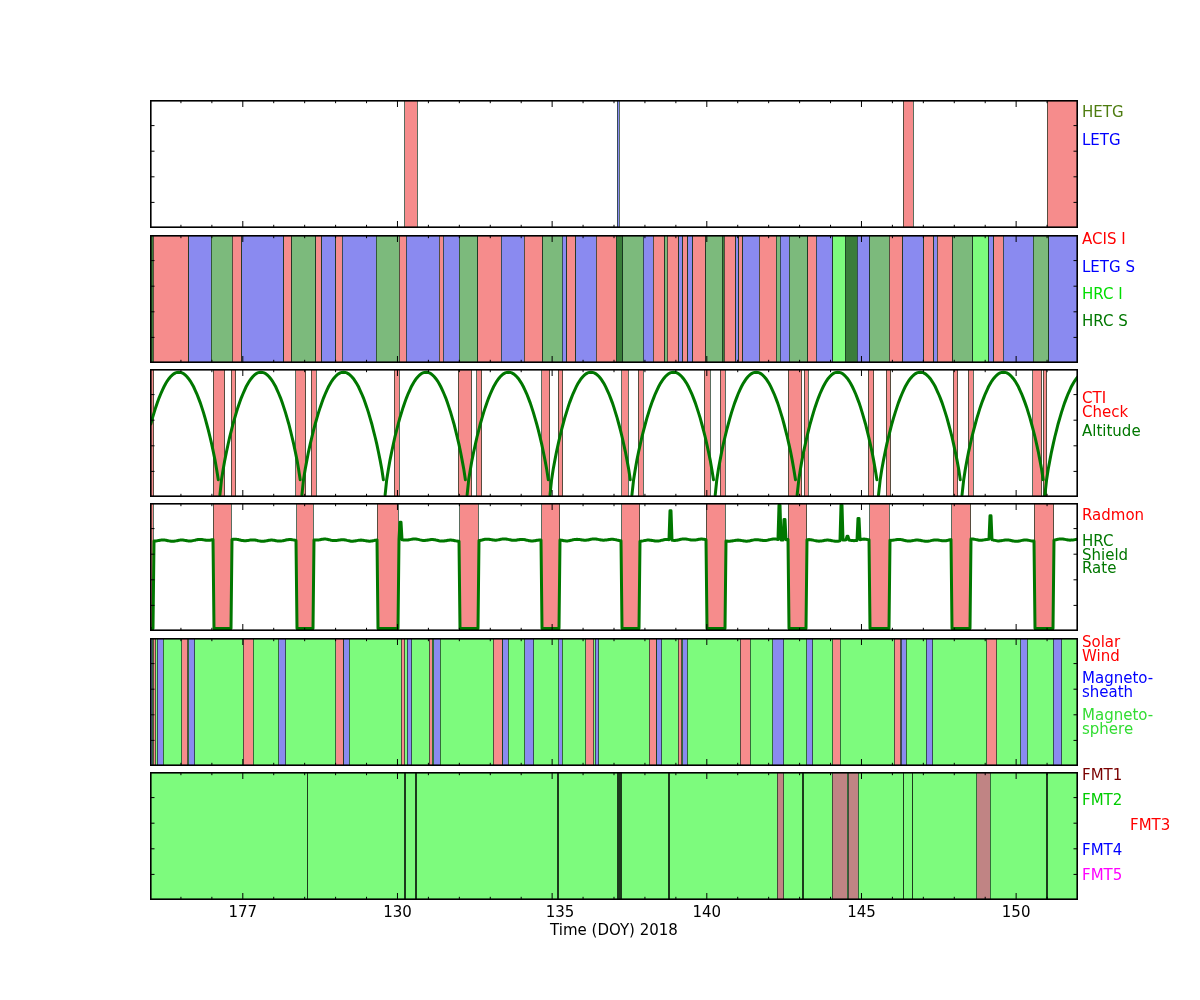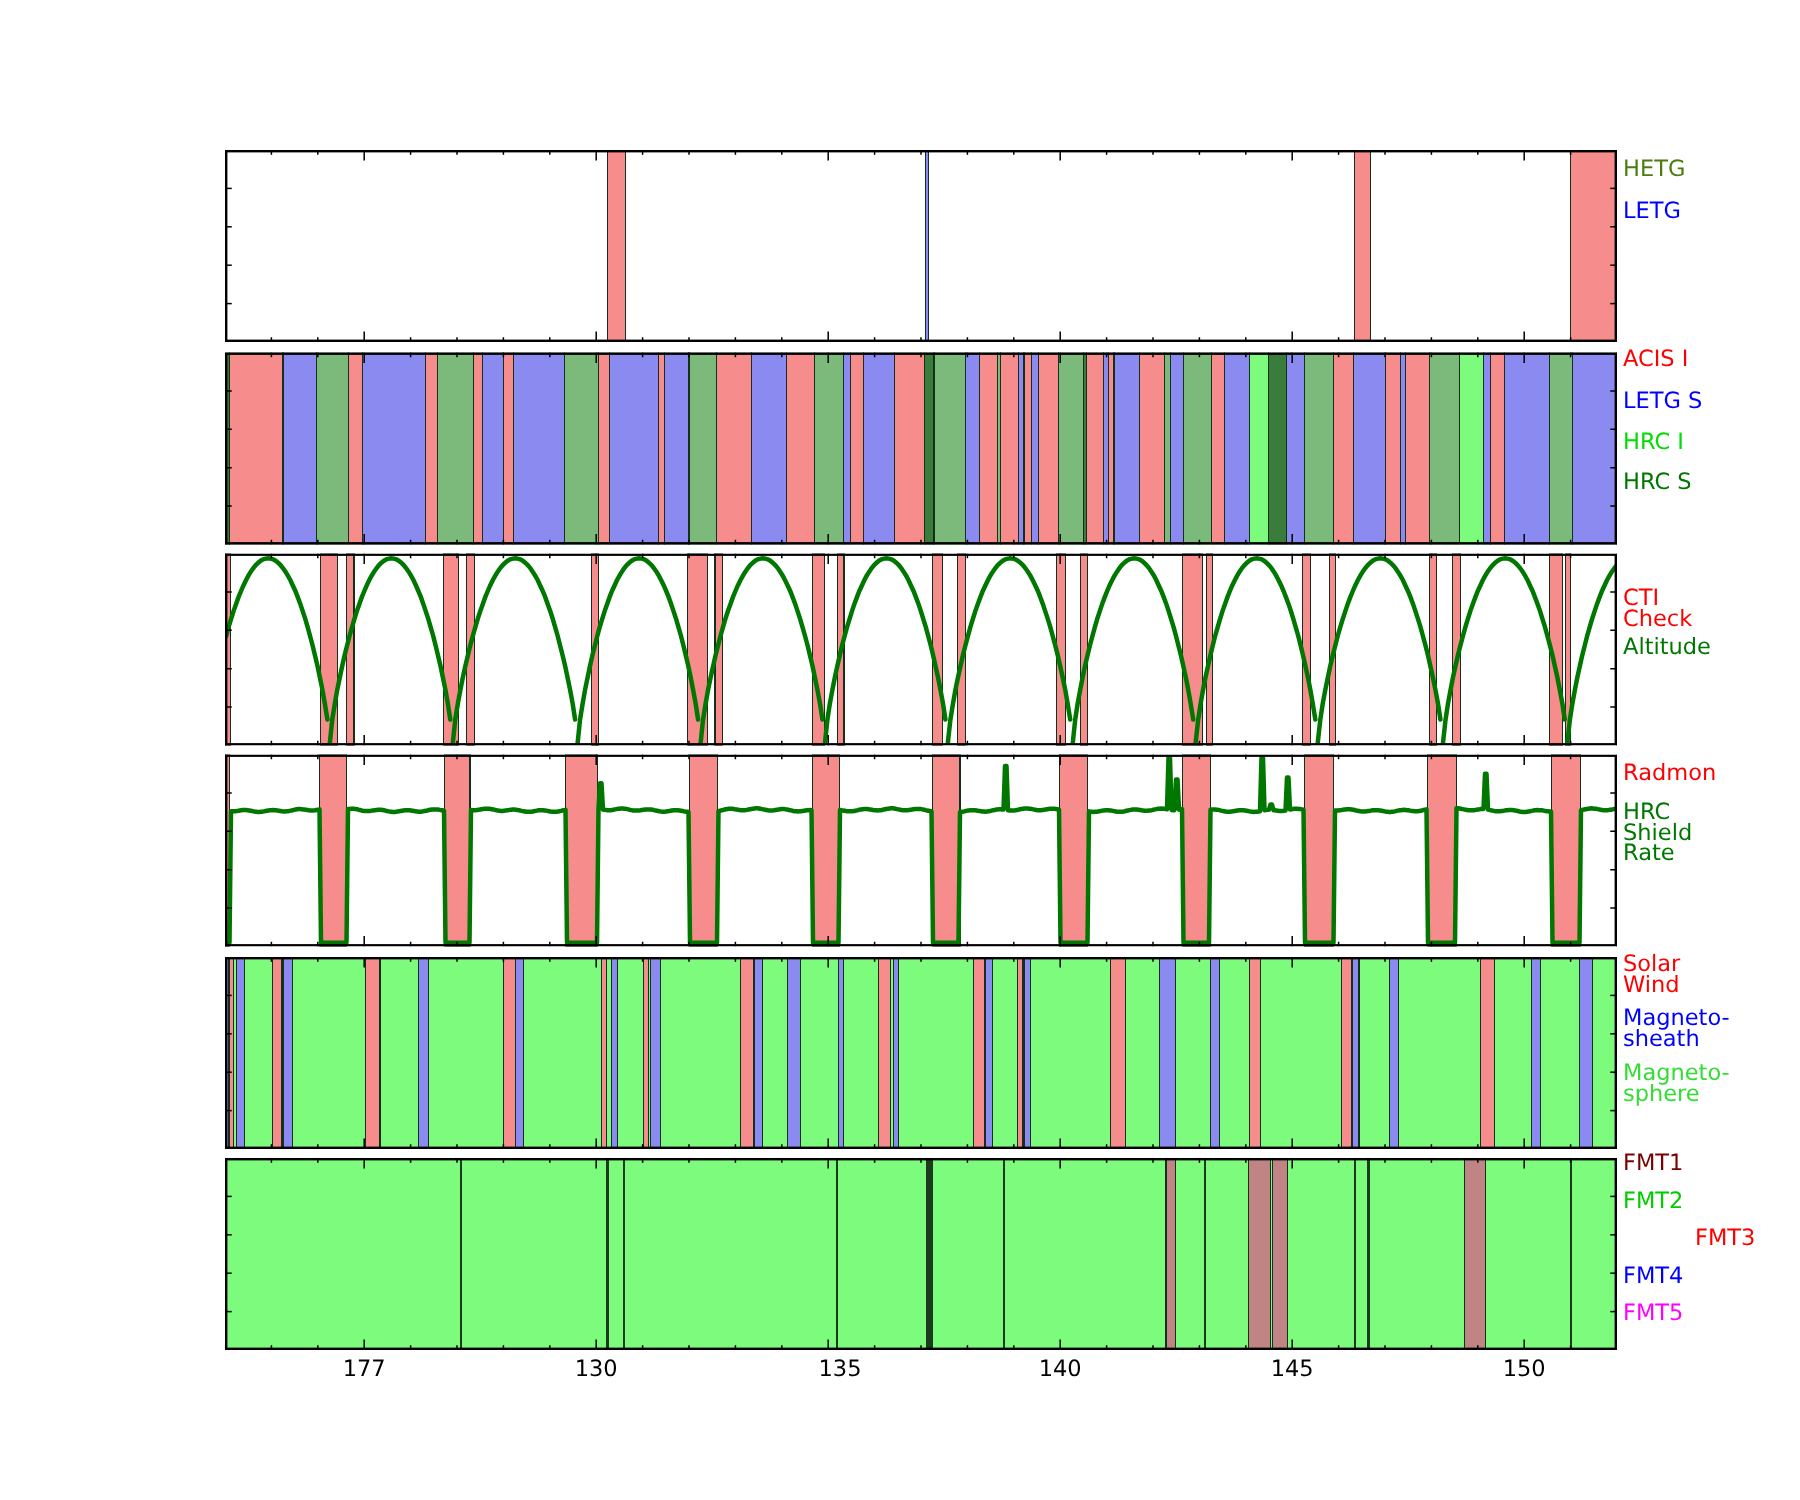--- a/index.html
+++ b/index.html
@@ -674,13 +674,14 @@
       <div class="lblcol" style="left: 1082px; top: 869px; color: rgb(255, 0, 255);">FMT5</div>
     </div>
   <div id="xticks">
       <div class="xticklab" style="left: 220.8px; top: 903px;">177</div>
       <div class="xticklab" style="left: 375.467px; top: 903px;">130</div>
       <div class="xticklab" style="left: 538px; top: 903px;">135</div>
       <div class="xticklab" style="left: 684.8px; top: 903px;">140</div>
       <div class="xticklab" style="left: 839.467px; top: 903px;">145</div>
       <div class="xticklab" style="left: 994.133px; top: 903px;">150</div>
     </div>
+  <div id="xlabel">Time (DOY) 2018</div>
 </div>
 
 </body></html>

